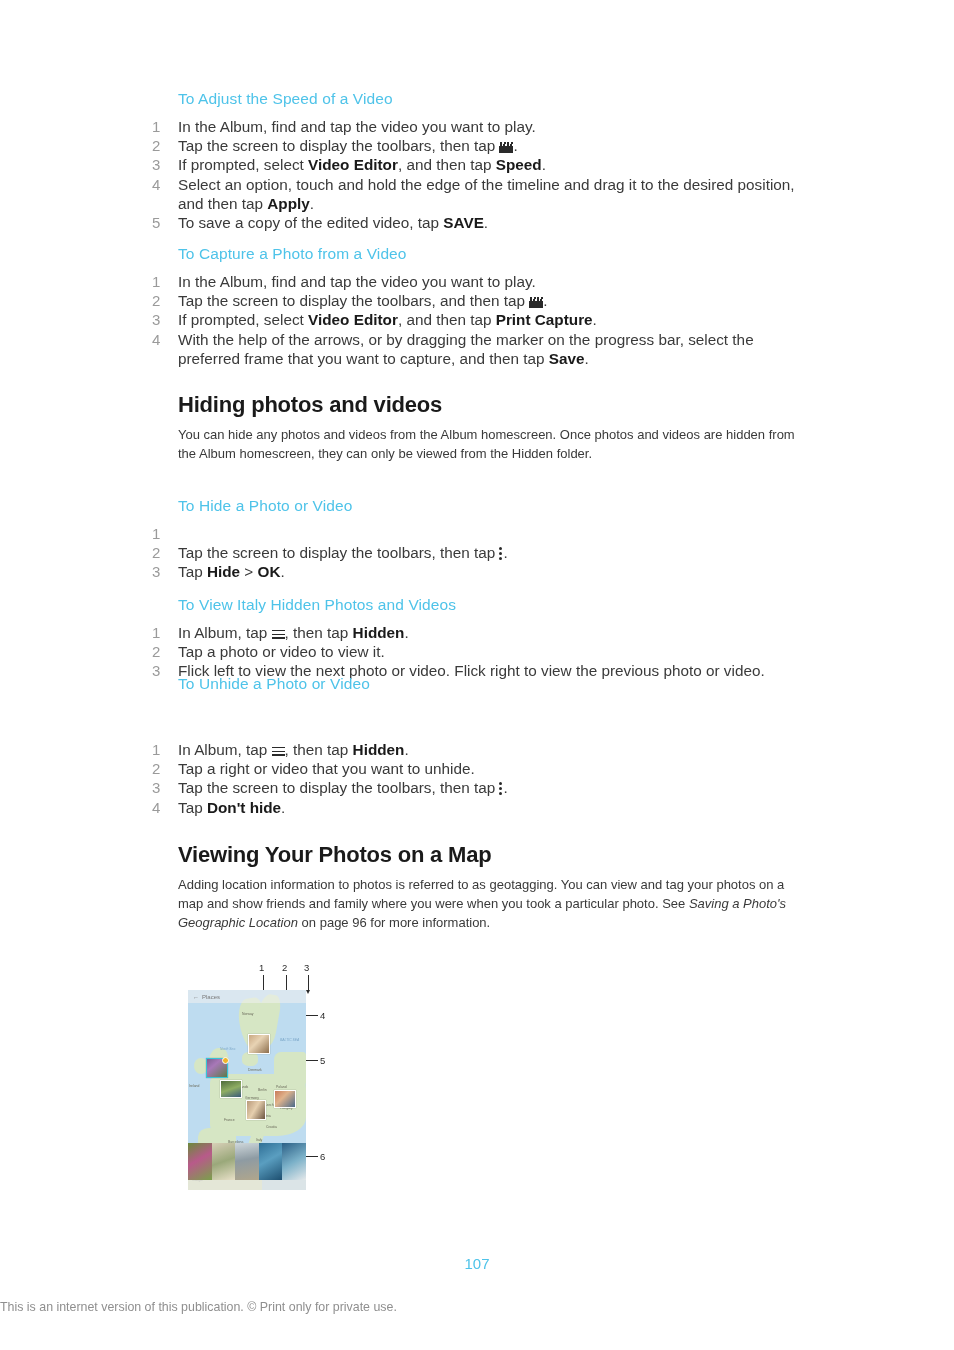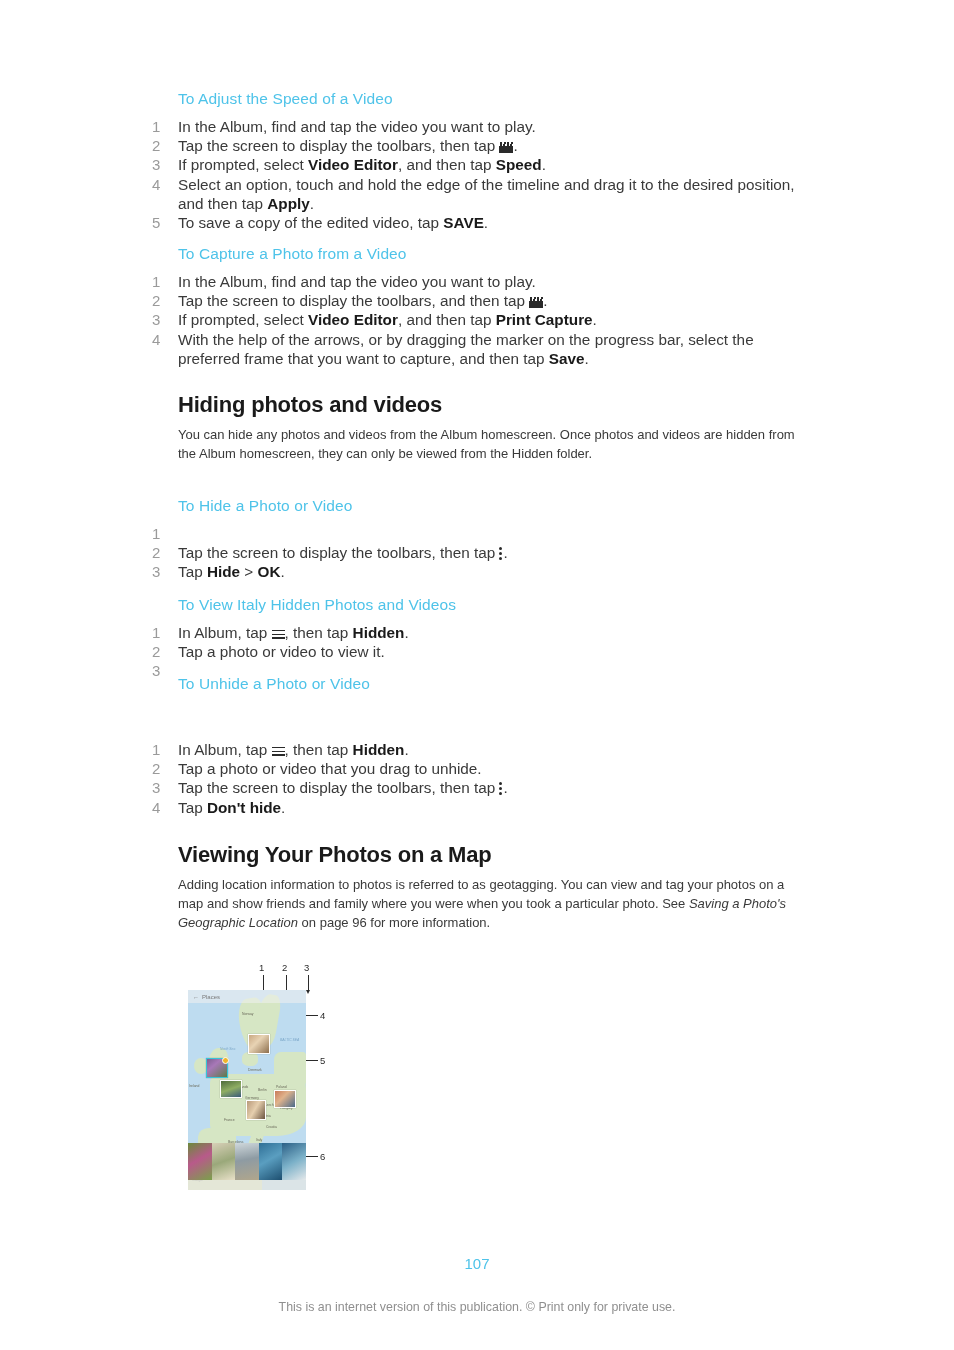--- a/index.html
+++ b/index.html
@@ -243,21 +243,20 @@
     left: 0; top: 1255px;
     width: 954px;
     text-align: center;
     font-size: 15px;
     color: #4ec3e9;
   }
   .copyright {
     position: absolute;
     left: 0; top: 1300px;
     width: 954px;
-    text-align: center;
     font-size: 12.4px;
     color: #8f8f8f;
   }
 </style>
 </head>
 <body>
 
 <div class="page">
 
   <div class="subhead" style="top:90px">To Adjust the Speed of a Video</div>
@@ -331,33 +330,34 @@
     <div class="li">
       <span class="num">1</span>
       <span>In Album, tap </span><span class="ic ic-ham"><i></i><i></i><i></i></span><span>, then tap </span><b>Hidden</b><span>.</span>
     </div>
     <div class="li">
       <span class="num">2</span>
       <span>Tap a photo or video to view it.</span>
     </div>
     <div class="li">
       <span class="num">3</span>
+      <span>Flick left to view the next photo or video. Flick right to view the previous photo or video.</span>
     </div>
   </div>
 
   <div class="subhead" style="top:675px">To Unhide a Photo or Video</div>
 
   <div class="olist" style="top:740px">
     <div class="li">
       <span class="num">1</span>
       <span>In Album, tap </span><span class="ic ic-ham"><i></i><i></i><i></i></span><span>, then tap </span><b>Hidden</b><span>.</span>
     </div>
     <div class="li">
       <span class="num">2</span>
-      <span>Tap a photo or video that you drag to unhide.</span>
+      <span>Tap a right or video that you want to unhide.</span>
     </div>
     <div class="li">
       <span class="num">3</span>
       <span>Tap the screen to display the toolbars, then tap </span><span class="ic ic-dots"><i></i><i></i><i></i></span><span>.</span>
     </div>
     <div class="li">
       <span class="num">4</span>
       <span>Tap </span><b>Don't hide</b><span>.</span>
     </div>
   </div>

